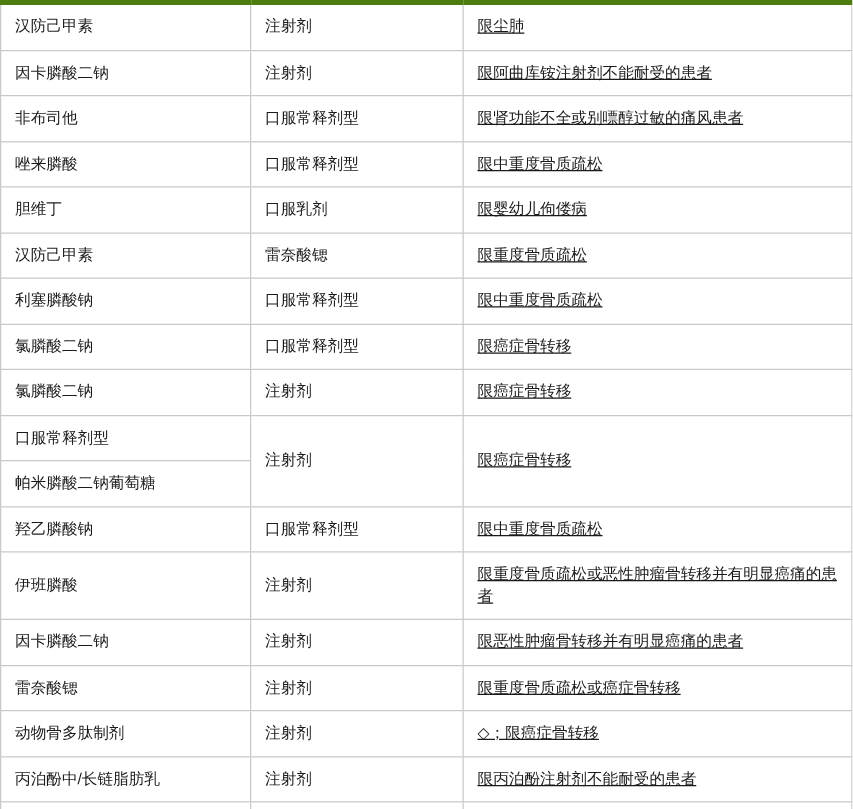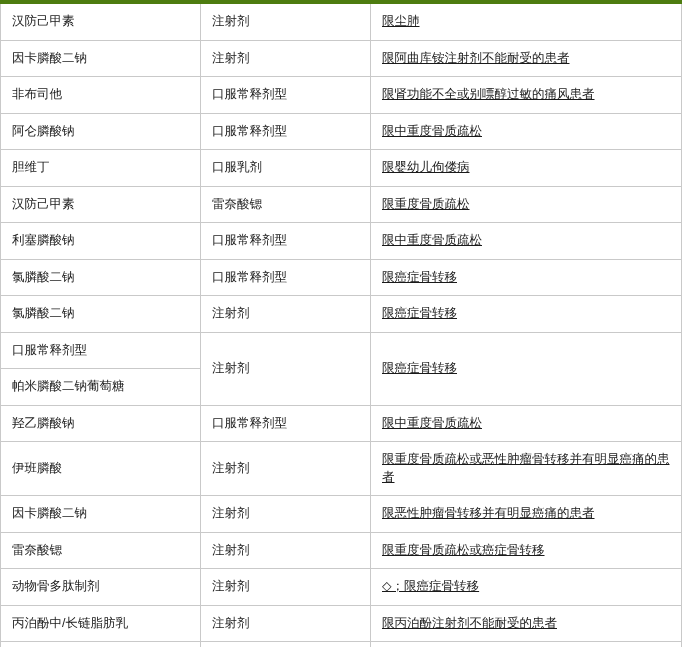--- a/index.html
+++ b/index.html
@@ -69,21 +69,21 @@
       <td class="col-form">
           <span class="cell-text">口服常释剂型</span>
         </td>
       <td class="col-limit">
           <span class="cell-text">限肾功能不全或别嘌醇过敏的痛风患者</span>
         </td>
     </tr>
 
     <tr>
       <td class="col-name">
-          <span class="cell-text">阿仑膦酸钠</span>
+          <span class="cell-text">唑来膦酸</span>
         </td>
       <td class="col-form">
           <span class="cell-text">口服常释剂型</span>
         </td>
       <td class="col-limit">
           <span class="cell-text">限中重度骨质疏松</span>
         </td>
     </tr>
 
     <tr>

